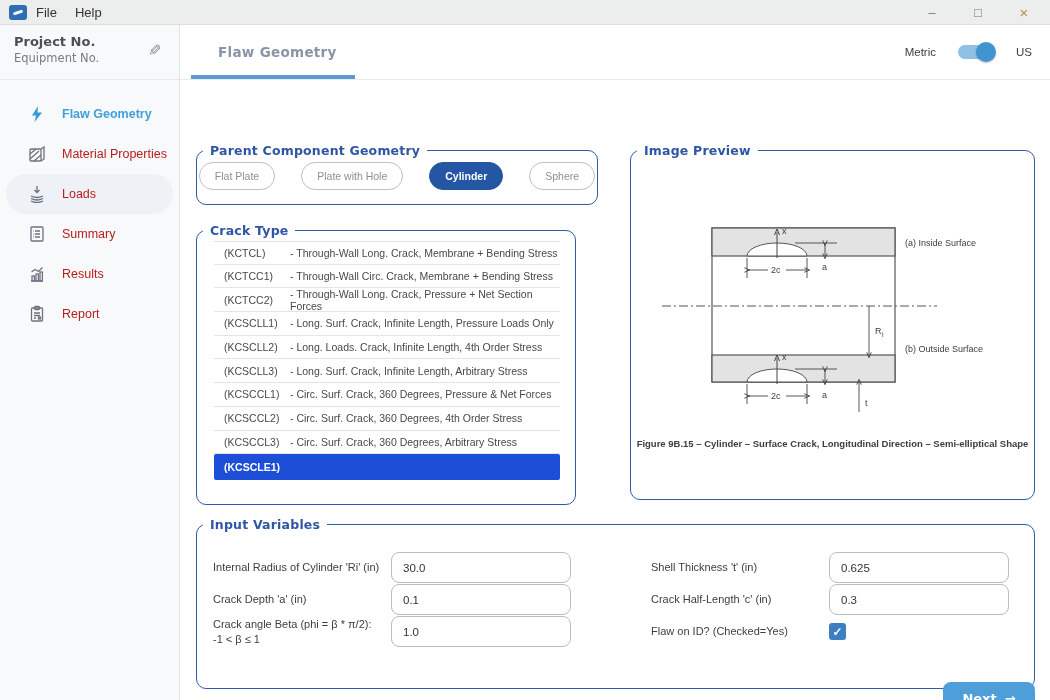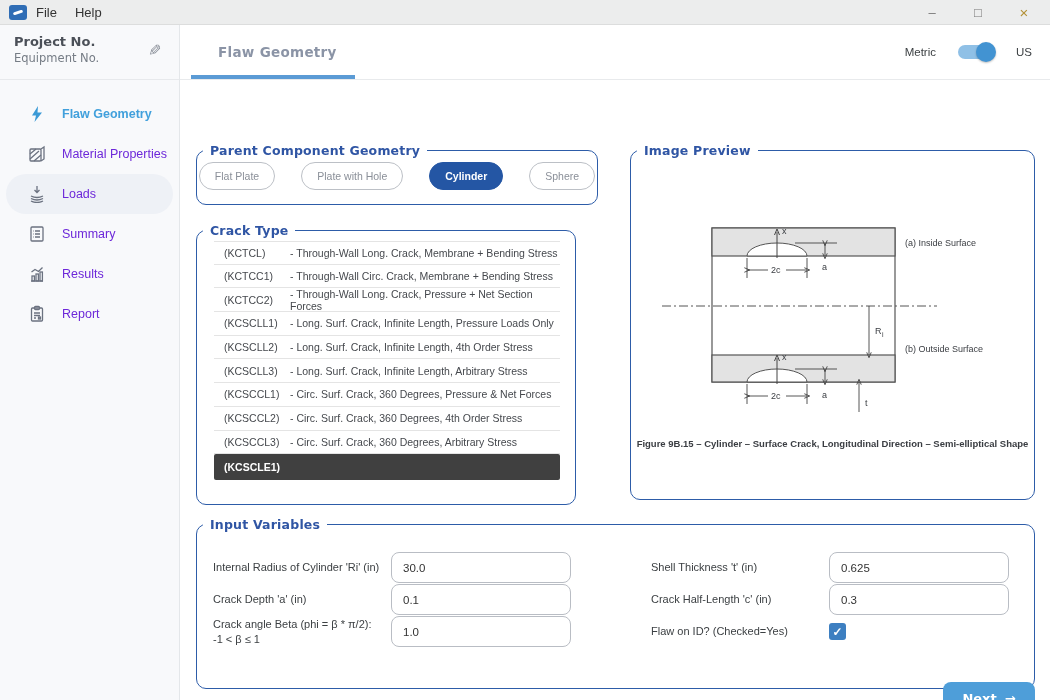--- a/index.html
+++ b/index.html
@@ -23,21 +23,21 @@
   
   .sidebar { position:absolute; left:0; top:25px; width:180px; height:675px;
              background:#f8f9fb; border-right:1px solid #e4e7ea; }
   .project-head { height:55px; border-bottom:1px solid #e7e9ec; padding:9px 14px; position:relative; }
   .project-title { font-family:"DejaVu Sans", sans-serif; font-size:13px; font-weight:bold; color:#4b5058; }
   .equipment { font-family:"DejaVu Sans", sans-serif; font-size:11.5px; color:#757c85; margin-top:2px; }
   .pencil { position:absolute; right:18px; top:16px; font-size:16px; color:#8a8f98;
             transform:scaleX(-1); display:inline-block; }
   .nav { padding-top:14px; }
   .nav-item { height:40px; display:flex; align-items:center; gap:14px; padding-left:20px;
-              font-size:12.5px; color:#6d28d9; cursor:pointer; margin:0 6px; border-radius:22px; }
+              font-size:12.5px; color:#b91c1c; cursor:pointer; margin:0 6px; border-radius:22px; }
   .nav-item .icn { width:22px; height:22px; display:flex; align-items:center; justify-content:center; }
   .nav-item.active { color:#41a0dc; font-weight:bold; }
   .nav-item.hover { background:#eef1f6; }
   .icn svg { stroke:#6b7280; fill:none; stroke-width:1.3; }
   .nav-item.active .icn svg { stroke:none; }
 
   
   .content { position:absolute; left:180px; top:25px; width:870px; height:675px; background:#fff; }
   .chead { height:55px; border-bottom:1px solid #e8eaec; position:relative;
            display:flex; align-items:center; }
@@ -65,21 +65,21 @@
           padding:7px 15px; background:#fff; cursor:pointer; white-space:nowrap;
           font-family:"Liberation Sans", sans-serif; }
   .pill.selected { background:#2456a4; border-color:#2456a4; color:#fff; font-weight:bold; }
 
   
   .crack-list { margin:3px 15px 0 17px; }
   .crow { display:flex; align-items:center; height:23.7px; border-bottom:1px solid #e4e4e4;
           font-size:10.5px; color:#45484d; cursor:pointer; }
   .crow:first-child { border-top:1px solid #e4e4e4; }
   .crow .code { width:76px; padding-left:10px; flex:none; }
-  .crow.selected { background:#404040; color:#fff; font-weight:bold; height:26px;
+  .crow.selected { background:#1d4ed8; color:#fff; font-weight:bold; height:26px;
                    border-bottom:none; border-radius:2px; }
 
   
   .preview-body { padding-top:26px; text-align:center; }
   .figure-caption { font-size:9.5px; font-weight:bold; color:#3a3d42; margin-top:14px; }
   .diag-txt { font-family:"Liberation Sans", sans-serif; font-size:9px; fill:#3a3d42; }
   .diag-txt.sm { font-size:7px; }
 
   
   .inputs-grid { display:grid; grid-template-columns:178px 182px 78px 178px 182px;
@@ -223,21 +223,21 @@
         <div class="crow">
           <span class="code">(KCTCC2)</span>
           <span>- Through-Wall Long. Crack, Pressure + Net Section Forces</span>
         </div>
         <div class="crow">
           <span class="code">(KCSCLL1)</span>
           <span>- Long. Surf. Crack, Infinite Length, Pressure Loads Only</span>
         </div>
         <div class="crow">
           <span class="code">(KCSCLL2)</span>
-          <span>- Long. Surf. Crack, Infinite Length, 4th Order Stress</span>
+          <span>- Long. Loads. Crack, Infinite Length, 4th Order Stress</span>
         </div>
         <div class="crow">
           <span class="code">(KCSCLL3)</span>
           <span>- Long. Surf. Crack, Infinite Length, Arbitrary Stress</span>
         </div>
         <div class="crow">
           <span class="code">(KCSCCL1)</span>
           <span>- Circ. Surf. Crack, 360 Degrees, Pressure &amp; Net Forces</span>
         </div>
         <div class="crow">

